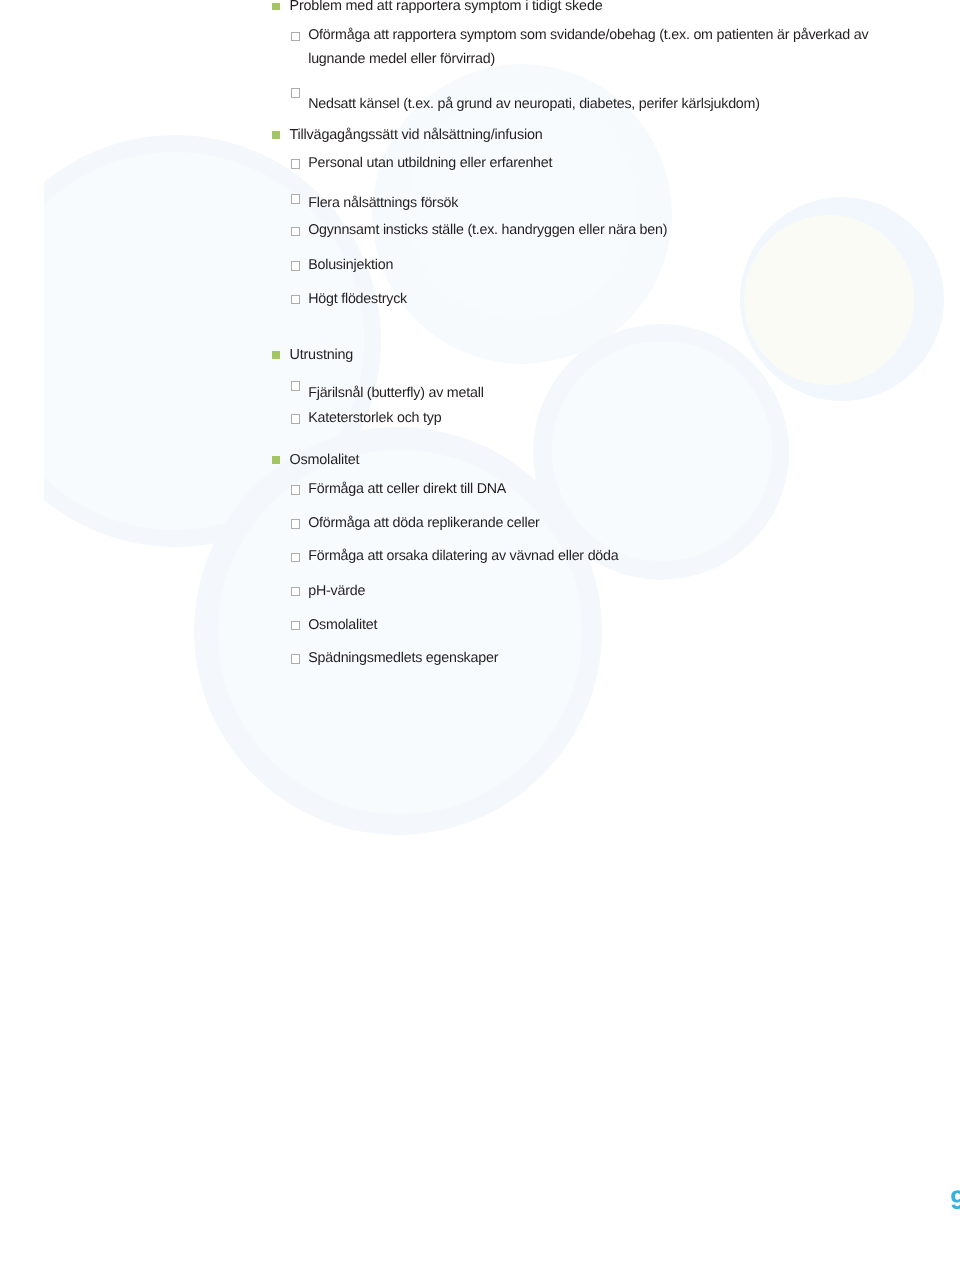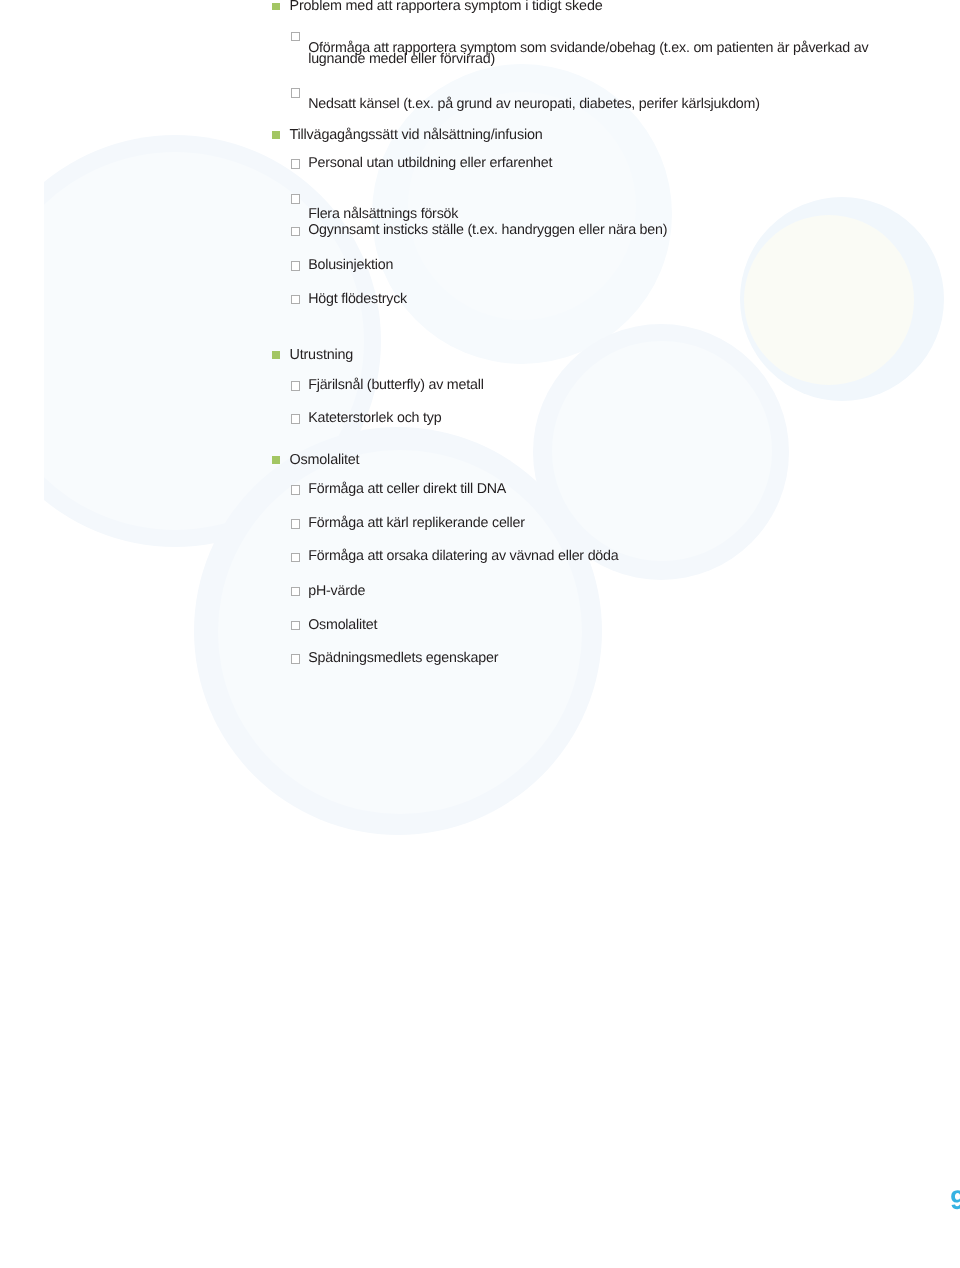--- a/index.html
+++ b/index.html
@@ -45,74 +45,74 @@
       </g>
     </svg>
   </div>
   <div class="content" id="content">
       <div class="row h1row" style="top: -3.7px;">
         <span class="sq"></span>
         <span class="tx">Problem med att rapportera symptom i tidigt skede</span>
       </div>
       <div class="row itrow" style="top: 25.3px;">
         <span class="cb"></span>
-        <span class="tx" style="top:13px">Oförmåga att rapportera symptom som svidande/obehag (t.ex. om patienten är påverkad av</span>
+        <span class="tx" style="top:0px">Oförmåga att rapportera symptom som svidande/obehag (t.ex. om patienten är påverkad av</span>
         <span class="tx" style="top:23.5px">lugnande medel eller förvirrad)</span>
       </div>
       <div class="row itrow" style="top: 82px;">
         <span class="cb"></span>
         <span class="tx" style="top:12px">Nedsatt känsel (t.ex. på grund av neuropati, diabetes, perifer kärlsjukdom)</span>
       </div>
       <div class="row h1row" style="top: 124.75px;">
         <span class="sq"></span>
         <span class="tx">Tillvägagångssätt vid nålsättning/infusion</span>
       </div>
       <div class="row itrow" style="top: 153px;">
         <span class="cb"></span>
         <span class="tx" style="top:0px">Personal utan utbildning eller erfarenhet</span>
       </div>
       <div class="row itrow" style="top: 187.8px;">
         <span class="cb"></span>
-        <span class="tx" style="top:16px">Flera nålsättnings försök</span>
+        <span class="tx" style="top:5px">Flera nålsättnings försök</span>
       </div>
       <div class="row itrow" style="top: 220.4px;">
         <span class="cb"></span>
         <span class="tx" style="top:0px">Ogynnsamt insticks ställe (t.ex. handryggen eller nära ben)</span>
       </div>
       <div class="row itrow" style="top: 255px;">
         <span class="cb"></span>
         <span class="tx" style="top:0px">Bolusinjektion</span>
       </div>
       <div class="row itrow" style="top: 288.6px;">
         <span class="cb"></span>
         <span class="tx" style="top:0px">Högt flödestryck</span>
       </div>
       <div class="row h1row" style="top: 344.6px;">
         <span class="sq"></span>
         <span class="tx">Utrustning</span>
       </div>
       <div class="row itrow" style="top: 374.9px;">
         <span class="cb"></span>
-        <span class="tx" style="top:0px">Fjärilsnål (butterfly) av metall</span>
+        <span class="tx" style="top:8px">Fjärilsnål (butterfly) av metall</span>
       </div>
       <div class="row itrow" style="top: 407.7px;">
         <span class="cb"></span>
         <span class="tx" style="top:0px">Kateterstorlek och typ</span>
       </div>
       <div class="row h1row" style="top: 449.6px;">
         <span class="sq"></span>
         <span class="tx">Osmolalitet</span>
       </div>
       <div class="row itrow" style="top: 479.1px;">
         <span class="cb"></span>
         <span class="tx" style="top:0px">Förmåga att celler direkt till DNA</span>
       </div>
       <div class="row itrow" style="top: 512.7px;">
         <span class="cb"></span>
-        <span class="tx" style="top:0px">Förmåga att kärl replikerande celler</span>
+        <span class="tx" style="top:0px">Oförmåga att döda replikerande celler</span>
       </div>
       <div class="row itrow" style="top: 546.3px;">
         <span class="cb"></span>
         <span class="tx" style="top:0px">Förmåga att orsaka dilatering av vävnad eller döda</span>
       </div>
       <div class="row itrow" style="top: 580.5px;">
         <span class="cb"></span>
         <span class="tx" style="top:0px">pH-värde</span>
       </div>
       <div class="row itrow" style="top: 614.5px;">

